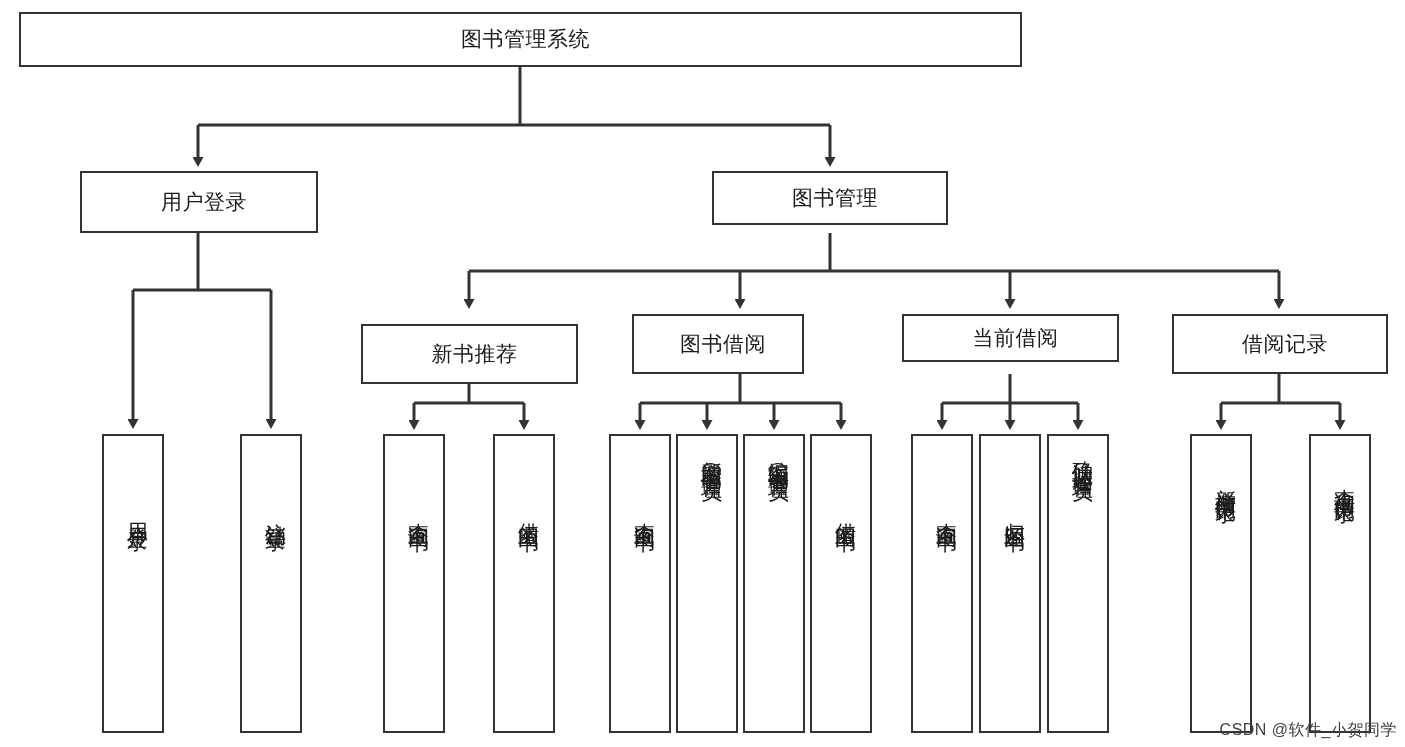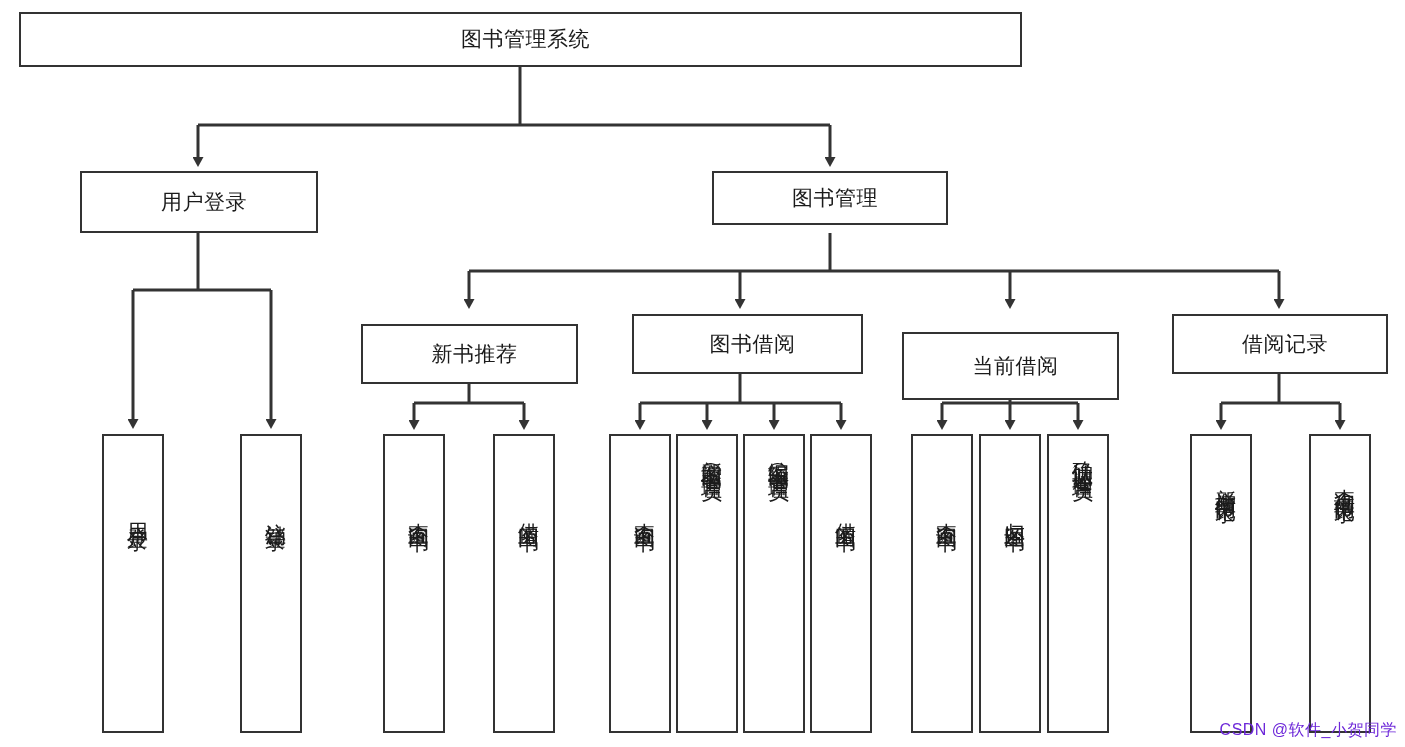--- a/index.html
+++ b/index.html
@@ -53,21 +53,21 @@
     font-size: 21px;
     letter-spacing: 3px;
     line-height: 1;
     white-space: nowrap;
   }
   .watermark {
     position: absolute;
     right: 8px;
     bottom: 6px;
     font-size: 16px;
-    color: #6d28d9;
+    color: #404040;
     letter-spacing: 0.5px;
     white-space: nowrap;
     pointer-events: none;
   }
 </style>
 </head>
 <body>
 
 <div id="diagram-root">
 
@@ -129,24 +129,24 @@
   <div class="node-box" style="left:80px; top:171px; width:238px; height:62px;">
     <span class="node-label">用户登录</span>
   </div>
   <div class="node-box" style="left:712px; top:171px; width:236px; height:54px;">
     <span class="node-label">图书管理</span>
   </div>
 
   <div class="node-box" style="left:361px; top:324px; width:217px; height:60px;">
     <span class="node-label">新书推荐</span>
   </div>
-  <div class="node-box" style="left:632px; top:314px; width:231px; height:60px;">
+  <div class="node-box" style="left:632px; top:314px; width:172px; height:60px;">
     <span class="node-label">图书借阅</span>
   </div>
-  <div class="node-box" style="left:902px; top:314px; width:217px; height:68px;margin-top:18px;">
+  <div class="node-box" style="left:902px; top:314px; width:217px; height:48px;">
     <span class="node-label">当前借阅</span>
   </div>
   <div class="node-box" style="left:1172px; top:314px; width:216px; height:60px;align-items:center;">
     <span class="node-label">借阅记录</span>
   </div>
 
   <div class="node-box vertical" style="left:102px; top:434px; width:62px; height:299px; padding-top:70px;">
     <span class="node-label">用户登录</span>
   </div>
   <div class="node-box vertical" style="left:240px; top:434px; width:62px; height:299px; padding-top:70px;">

